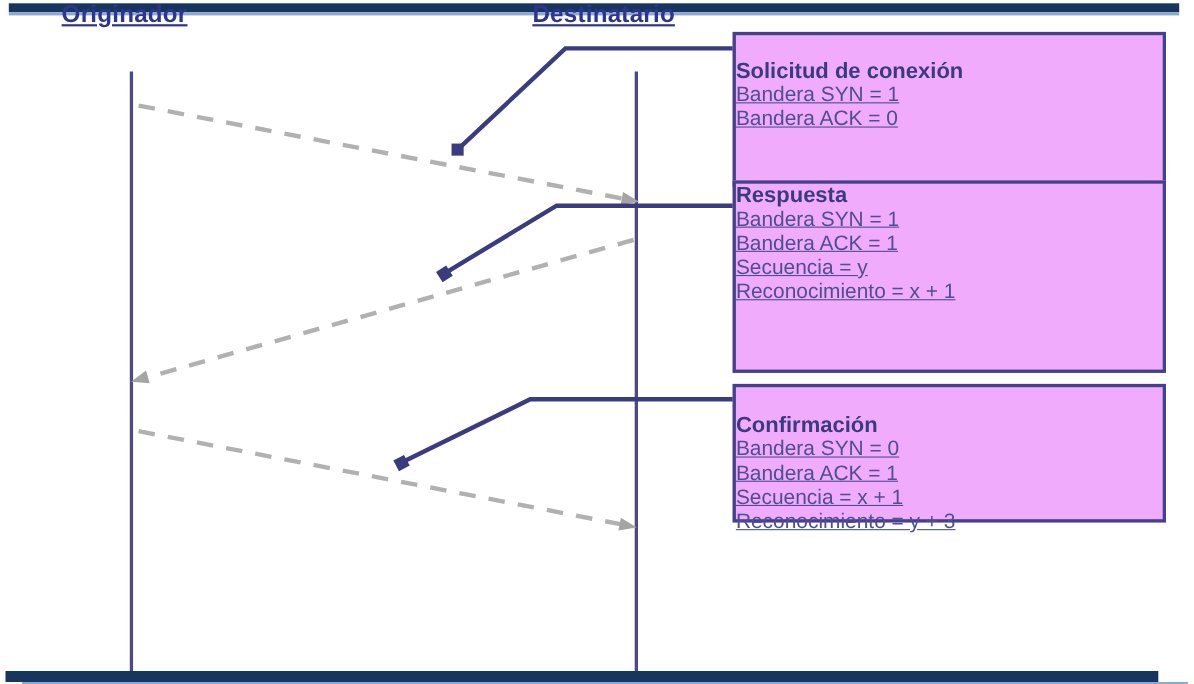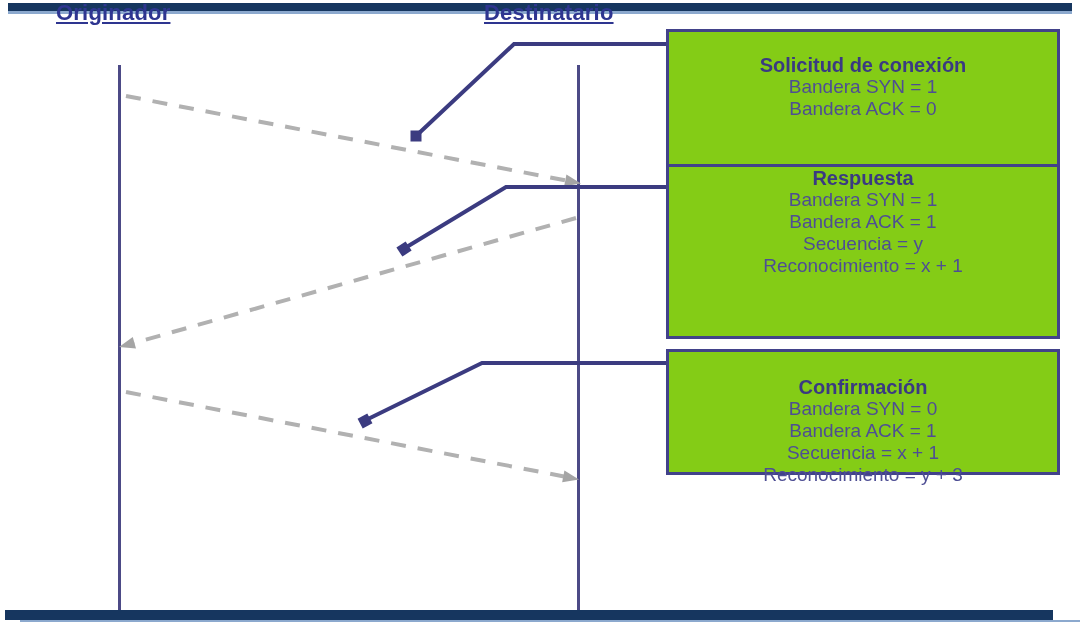--- a/index.html
+++ b/index.html
@@ -18,27 +18,27 @@
     position:absolute;top:0;font-size:22px;font-weight:bold;color:#2e3590;
     white-space:nowrap;letter-spacing:0.2px;text-decoration:underline;
   }
   .actor-originador{left:56px;}
   .actor-destinatario{left:484px;}
   
   .overlay{position:absolute;left:0;top:0;width:1085px;height:622px;pointer-events:none;}
   
   .cbox{
     position:absolute;left:666px;width:394px;box-sizing:border-box;
-    background:#84cc16;border:3px solid #42428a;text-align:center;
+    background:#f0abfc;border:3px solid #42428a;text-align:left;
   }
   .cbox-1{top:29px;height:141px;padding-top:22px;}
   .cbox-2{top:164px;height:175px;}
   .cbox-3{top:349px;height:126px;padding-top:24px;}
   .cbox .box-title{font-size:20px;font-weight:bold;color:#3a3a82;line-height:22px;}
-  .cbox .box-line{font-size:19px;color:#4e4e94;line-height:22px;}
+  .cbox .box-line{font-size:19px;color:#4e4e94;line-height:22px;text-decoration:underline;}
 </style>
 </head>
 <body>
 
 <div class="stage">
 
   <div class="bar bar-top-dark"></div>
   <div class="bar bar-top-light"></div>
 
   <div class="actor-label actor-originador">Originador</div>

